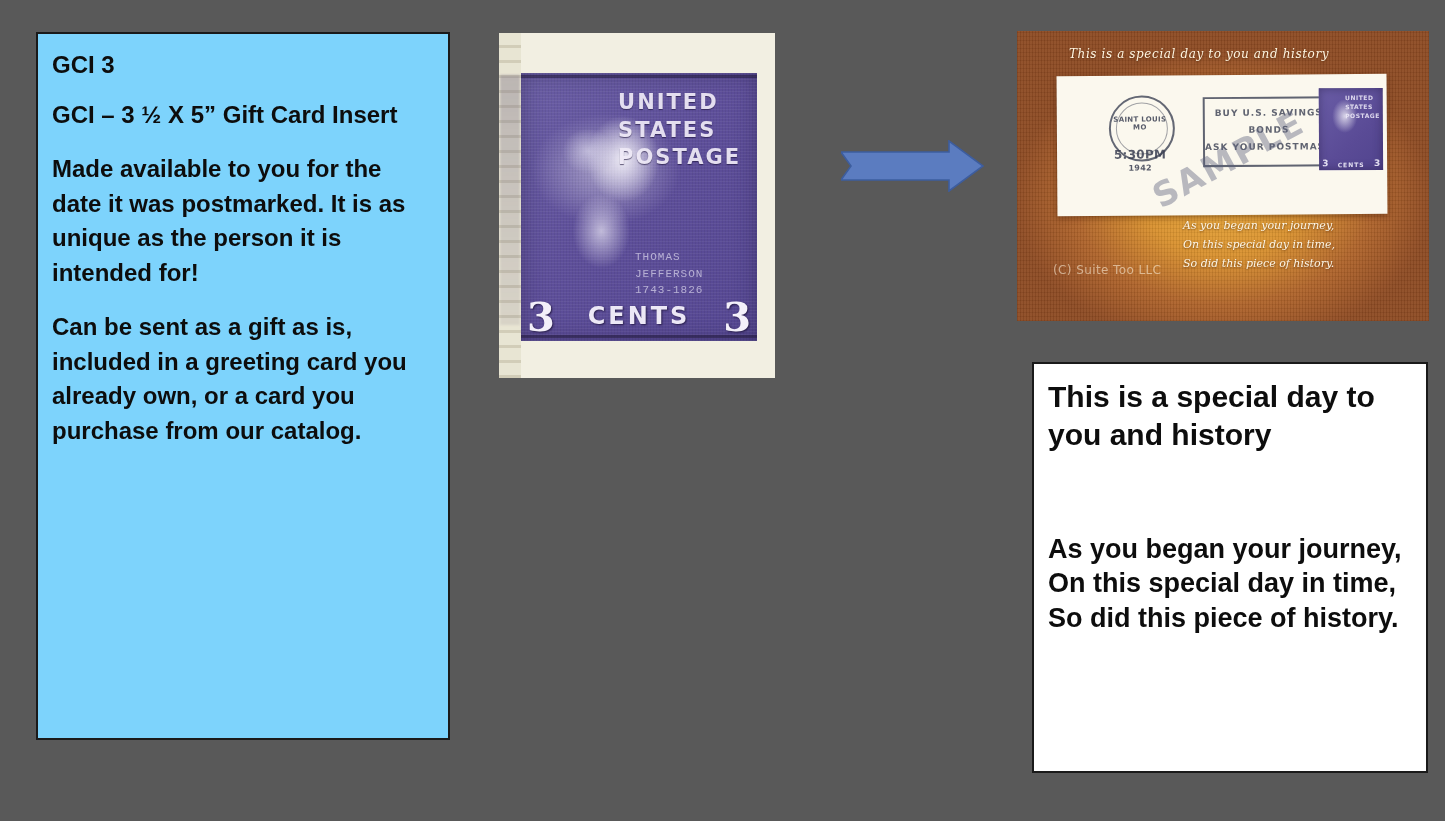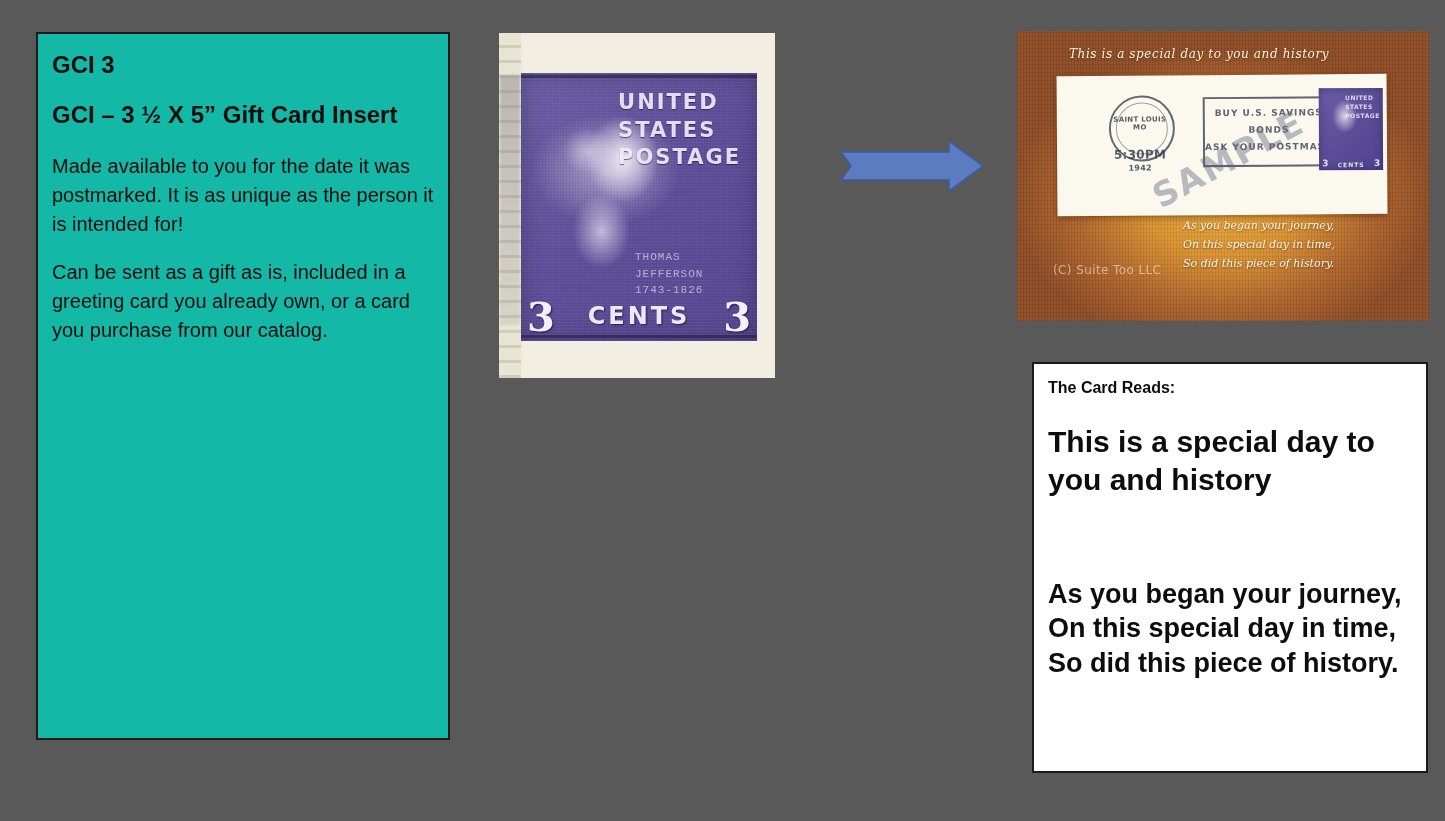--- a/index.html
+++ b/index.html
@@ -15,42 +15,42 @@
     font-family: "Liberation Sans", sans-serif;
   }
 
   
   #desc-panel {
     position: absolute;
     left: 36px;
     top: 32px;
     width: 414px;
     height: 708px;
-    background: #14b8a6;
+    background: #7dd3fc;
     border: 2px solid #1a1a1a;
     box-sizing: border-box;
     padding: 16px 14px 0 14px;
   }
   #desc-panel .ttl {
     font-size: 24px;
     font-weight: bold;
     color: #0d0d0d;
     line-height: 1.25;
     margin: 0 0 18px 0;
   }
   #desc-panel .sub {
     font-size: 24px;
     font-weight: bold;
     color: #0d0d0d;
     line-height: 1.42;
     margin: 0 0 20px 0;
   }
   #desc-panel .para {
-    font-size: 20px;
-    font-weight: normal;
+    font-size: 24px;
+    font-weight: bold;
     color: #0d0d0d;
     line-height: 1.44;
     margin: 0 0 20px 0;
   }
 
   
   #stamp-photo {
     position: absolute;
     left: 499px;
     top: 33px;
@@ -452,20 +452,19 @@
   <div class="verse">
     <span>As you began your journey,</span><br>
     <span>On this special day in time,</span><br>
     <span>So did this piece of history.</span>
   </div>
 
   <div class="copyright">(C) Suite Too LLC</div>
 </div>
 
 <div id="reads-panel">
-  <p class="label">The Card Reads:</p>
   <p class="headline">This is a special day to you and history</p>
   <p class="verse-lines">
     <span>As you began your journey,</span><br>
     <span>On this special day in time,</span><br>
     <span>So did this piece of history.</span>
   </p>
 </div>
 
 </body></html>

